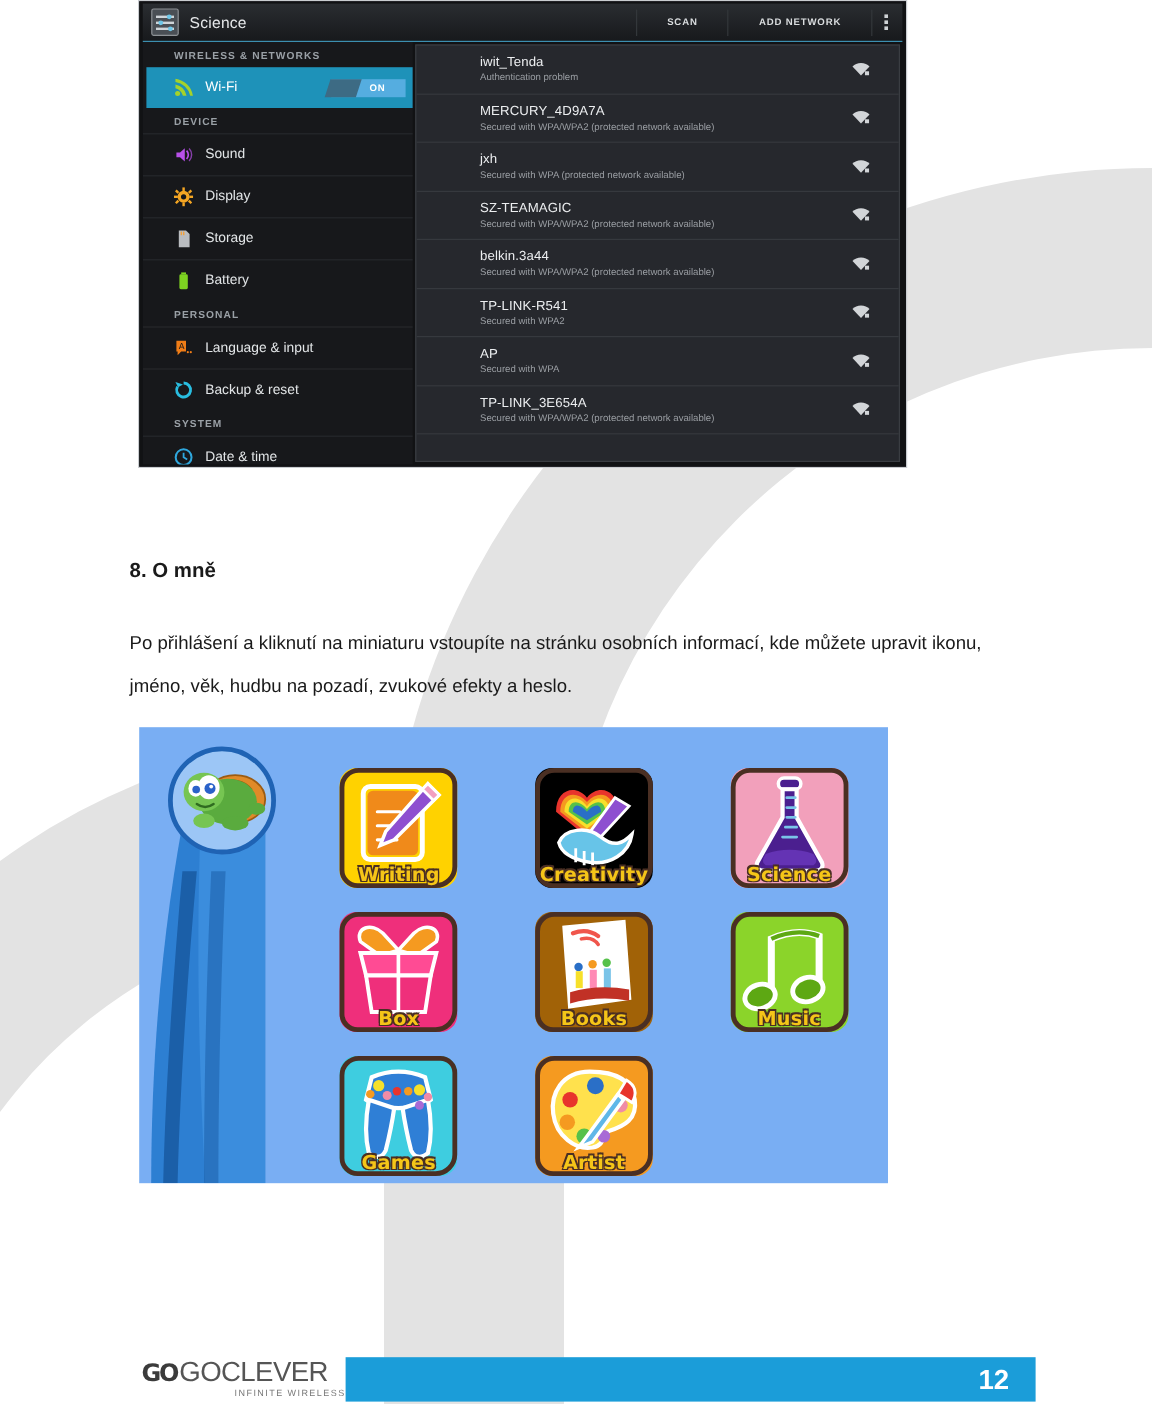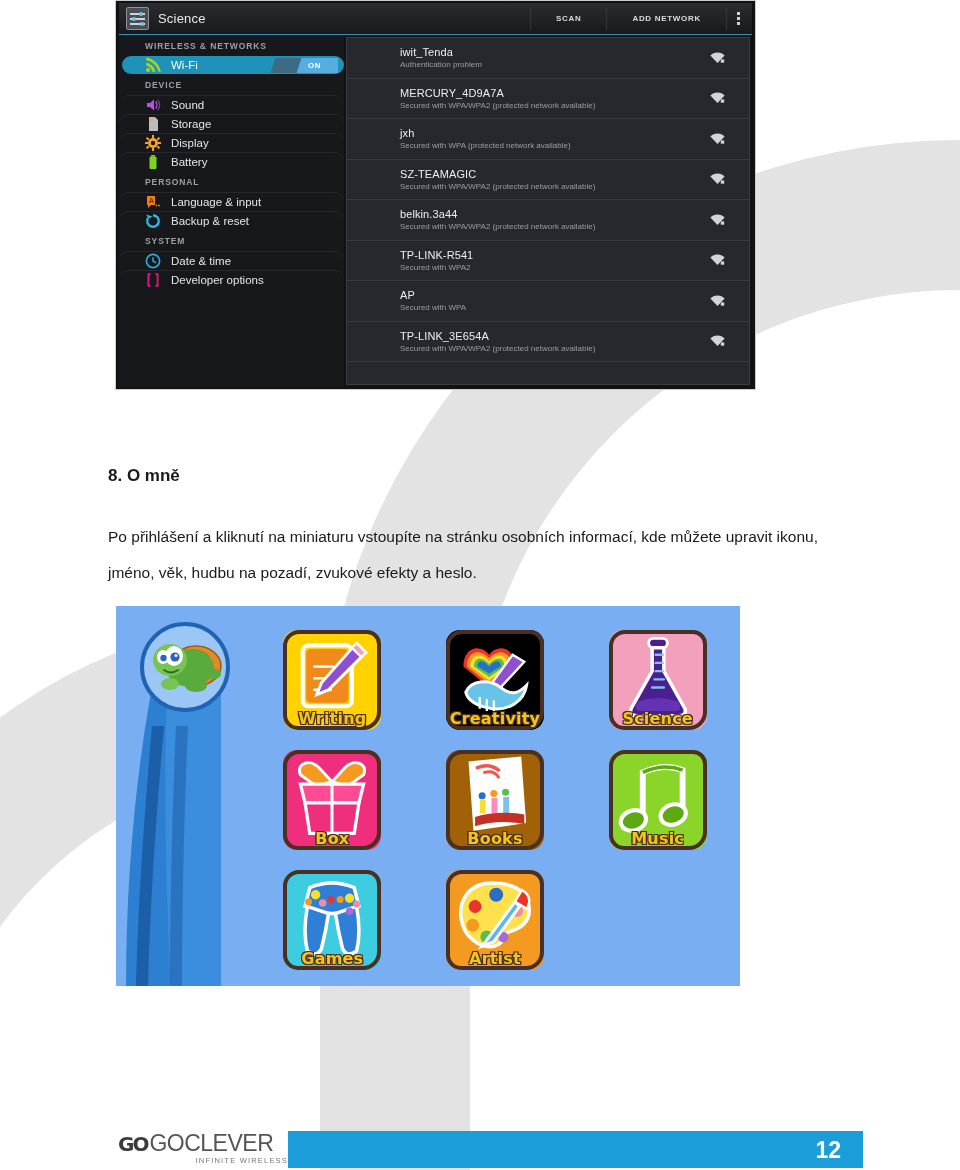--- a/index.html
+++ b/index.html
@@ -113,28 +113,27 @@
     overflow: hidden;
   }
   .sb-head {
     color: #9aa0a6;
     font-size: 8.5px;
     font-weight: bold;
     letter-spacing: .9px;
     padding: 6px 0 5px 26px;
   }
   .sb-item {
-    height: 18px;
+    height: 34px;
     display: flex;
     align-items: center;
     padding-left: 26px;
     border-top: 1px solid #26282c;
     color: #e2e5e7;
     font-size: 11.5px;
-    border-radius: 11px;
   }
   .sb-item.sel {
     background: #1e92b9;
     border-top: none;
     color: #ffffff;
     margin-left: 3px;
     padding-left: 23px;
     width: 222px;
     box-sizing: border-box;
   }
@@ -246,21 +245,21 @@
     position: absolute;
     left: 140px; top: 14px;
     width: 478px;
     display: grid;
     grid-template-columns: repeat(3, 1fr);
     grid-template-rows: repeat(3, 120px);
     gap: 0px 10px;
   }
   .tile-wrap {
     display: flex;
-    align-items: center;
+    align-items: flex-end;
     justify-content: center;
   }
   .tile {
     width: 98px; height: 100px;
     position: relative;
     border-radius: 14px;
   }
   .tile .plate {
     position: absolute;
     inset: 0;
@@ -402,46 +401,46 @@
             <path d="M10.5 4.5a5 5 0 0 1 0 7" stroke="#b750e8" stroke-width="1.4" fill="none"></path>
             <path d="M12.6 2.8a7.5 7.5 0 0 1 0 10.4" stroke="#b750e8" stroke-width="1.2" fill="none" opacity=".7"></path>
           </svg>
         </span>
         <span class="sb-lbl">Sound</span>
       </div>
 
       <div class="sb-item">
         <span class="sb-ico">
           <svg viewBox="0 0 16 16" width="16" height="16">
-            <path d="M4 1h6l3 3v11H4z" fill="#b9bcc0"></path>
-            <rect x="5.5" y="2" width="1.2" height="3" fill="#f2a13c"></rect>
-            <rect x="7.5" y="2" width="1.2" height="3" fill="#f2a13c"></rect>
-          </svg>
-        </span>
-        <span class="sb-lbl">Storage</span>
-      </div>
-
-      <div class="sb-item">
-        <span class="sb-ico">
-          <svg viewBox="0 0 16 16" width="16" height="16">
             <g fill="#f5a623">
               <circle cx="8" cy="8" r="5"></circle>
               <rect x="7" y="0" width="2" height="3.2"></rect>
                 <rect x="7" y="12.8" width="2" height="3.2"></rect>
               <rect x="0" y="7" width="3.2" height="2"></rect>
                 <rect x="12.8" y="7" width="3.2" height="2"></rect>
               <rect x="1.6" y="2.2" width="2" height="3" transform="rotate(-45 2.6 3.7)"></rect>
               <rect x="12.4" y="10.8" width="2" height="3" transform="rotate(-45 13.4 12.3)"></rect>
               <rect x="12.4" y="2.2" width="2" height="3" transform="rotate(45 13.4 3.7)"></rect>
               <rect x="1.6" y="10.8" width="2" height="3" transform="rotate(45 2.6 12.3)"></rect>
             </g>
             <circle cx="8" cy="8" r="2.2" fill="#17181b"></circle>
           </svg>
         </span>
         <span class="sb-lbl">Display</span>
+      </div>
+
+      <div class="sb-item">
+        <span class="sb-ico">
+          <svg viewBox="0 0 16 16" width="16" height="16">
+            <path d="M4 1h6l3 3v11H4z" fill="#b9bcc0"></path>
+            <rect x="5.5" y="2" width="1.2" height="3" fill="#f2a13c"></rect>
+            <rect x="7.5" y="2" width="1.2" height="3" fill="#f2a13c"></rect>
+          </svg>
+        </span>
+        <span class="sb-lbl">Storage</span>
       </div>
 
       <div class="sb-item">
         <span class="sb-ico">
           <svg viewBox="0 0 16 16" width="16" height="16">
             <rect x="6" y="1" width="4" height="1.6" fill="#7ed321"></rect>
             <rect x="4.5" y="2.6" width="7" height="12.4" rx="1.2" fill="#7ed321"></rect>
           </svg>
         </span>
         <span class="sb-lbl">Battery</span>

